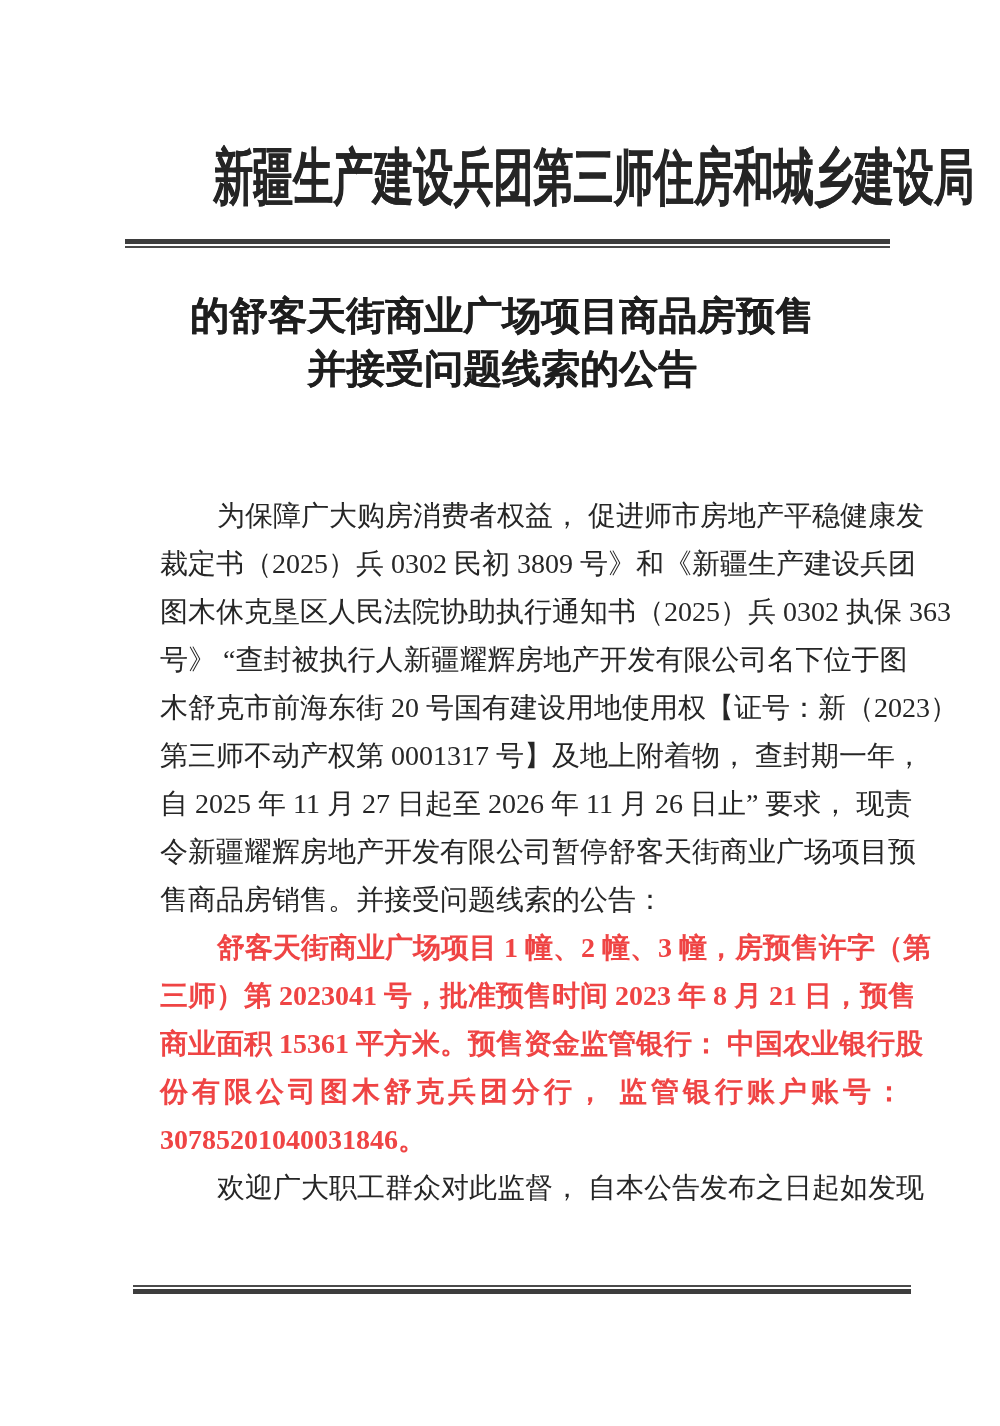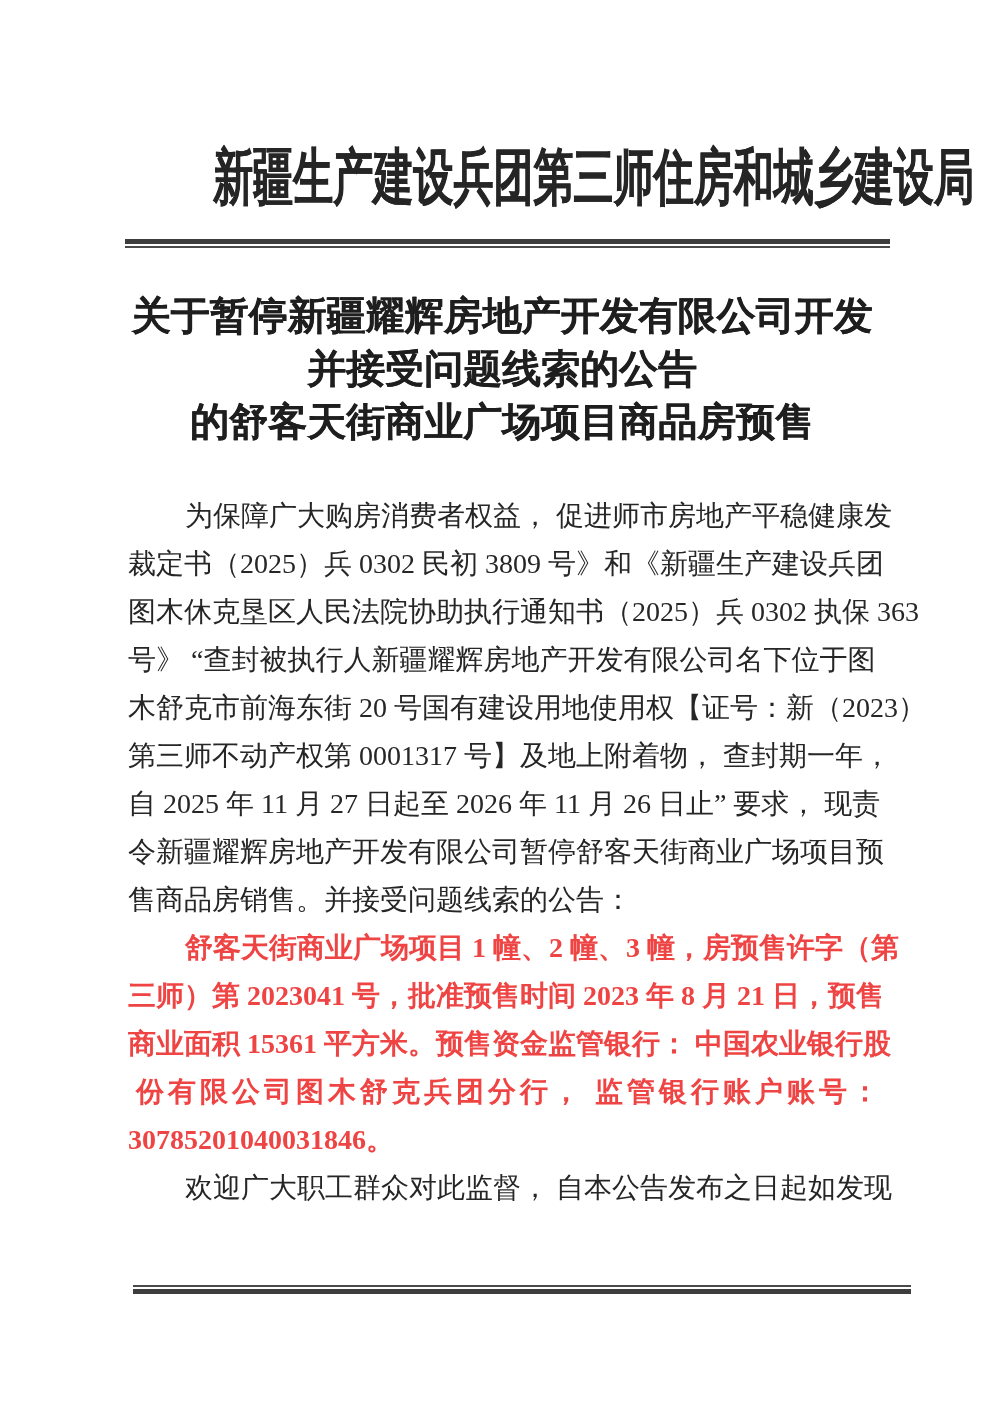--- a/index.html
+++ b/index.html
@@ -55,38 +55,37 @@
     text-shadow: 0.4px 0 0 currentColor;
   }
   .doc-title .t-line { white-space: nowrap; }
   .body-text {
     position: absolute;
     left: 128px; top: 492px; width: 755px;
     font-size: 28px;
     line-height: 48px;
     color: #262626;
   }
-  .body-text .line { white-space: nowrap; }
+  .body-text .line { white-space: nowrap; margin-left: 32px; }
   .line.indent { padding-left: 57px; }
   .line.bold { font-weight: bold; color: #ef4444; }
   .line.spread { letter-spacing: 4px; text-align: right; }
 </style>
 </head>
 <body>
 
 <div class="page">
 
   <div class="agency">新疆生产建设兵团第三师住房和城乡建设局</div>
 
   <div class="rule-header"></div>
 
   <div class="doc-title">
-    <div class="t-line">关于暂停新疆耀辉房地产开发有限公司开发</div>
+    <div class="t-line">的舒客天街商业广场项目商品房预售</div>
     <div class="t-line">并接受问题线索的公告</div>
-    <div class="t-line">的舒客天街商业广场项目商品房预售</div>
   </div>
 
   <div class="body-text">
     <div class="line indent">为保障广大购房消费者权益， 促进师市房地产平稳健康发</div>
     <div class="line">裁定书（2025）兵 0302 民初 3809 号》和《新疆生产建设兵团</div>
     <div class="line">图木休克垦区人民法院协助执行通知书（2025）兵 0302 执保 363</div>
     <div class="line">号》 “查封被执行人新疆耀辉房地产开发有限公司名下位于图</div>
     <div class="line">木舒克市前海东街 20 号国有建设用地使用权【证号：新（2023）</div>
     <div class="line">第三师不动产权第 0001317 号】及地上附着物， 查封期一年，</div>
     <div class="line">自 2025 年 11 月 27 日起至 2026 年 11 月 26 日止” 要求， 现责</div>

